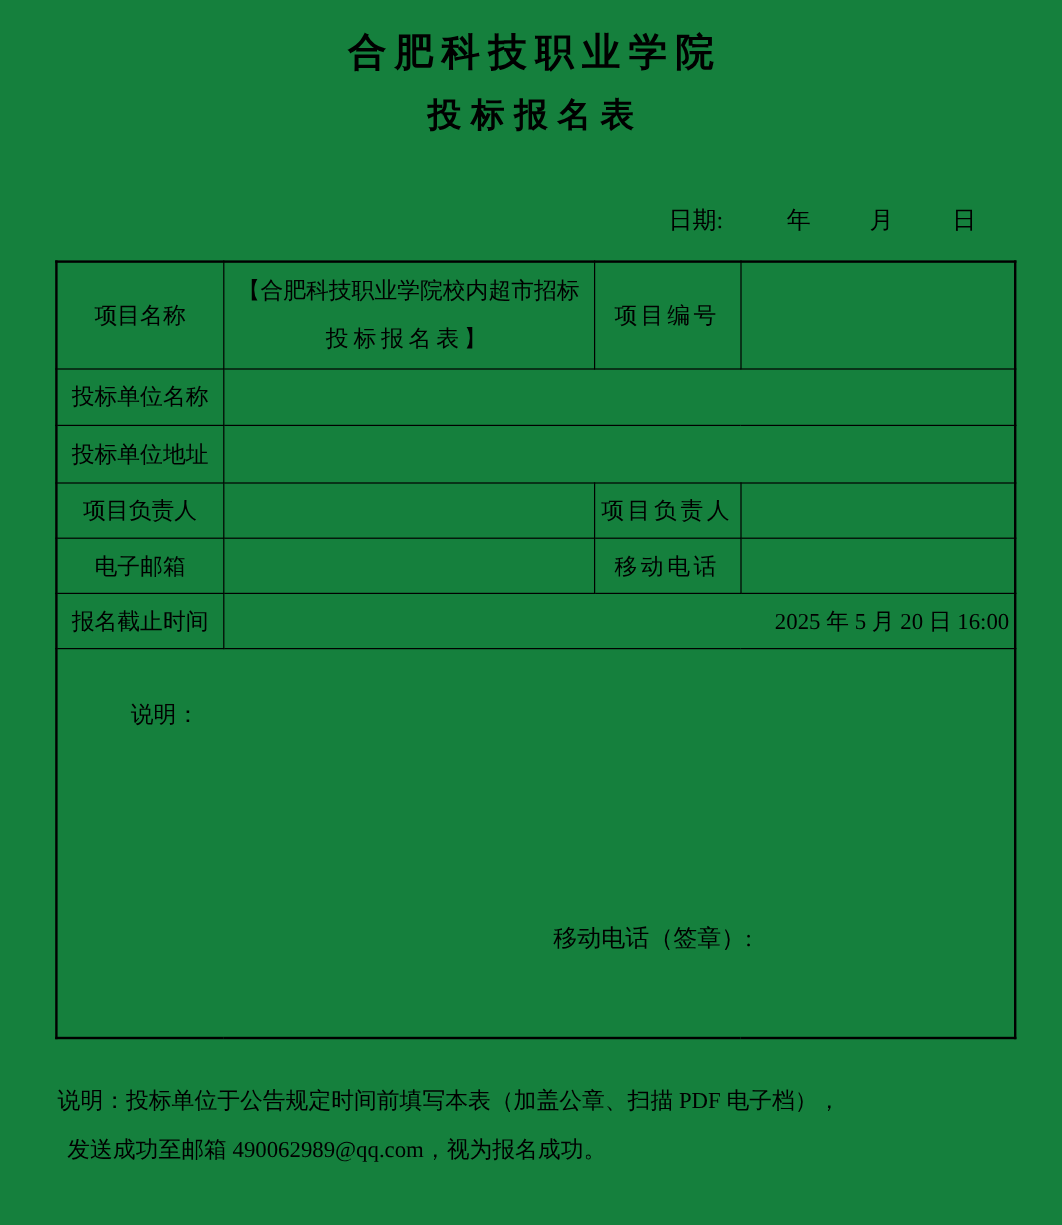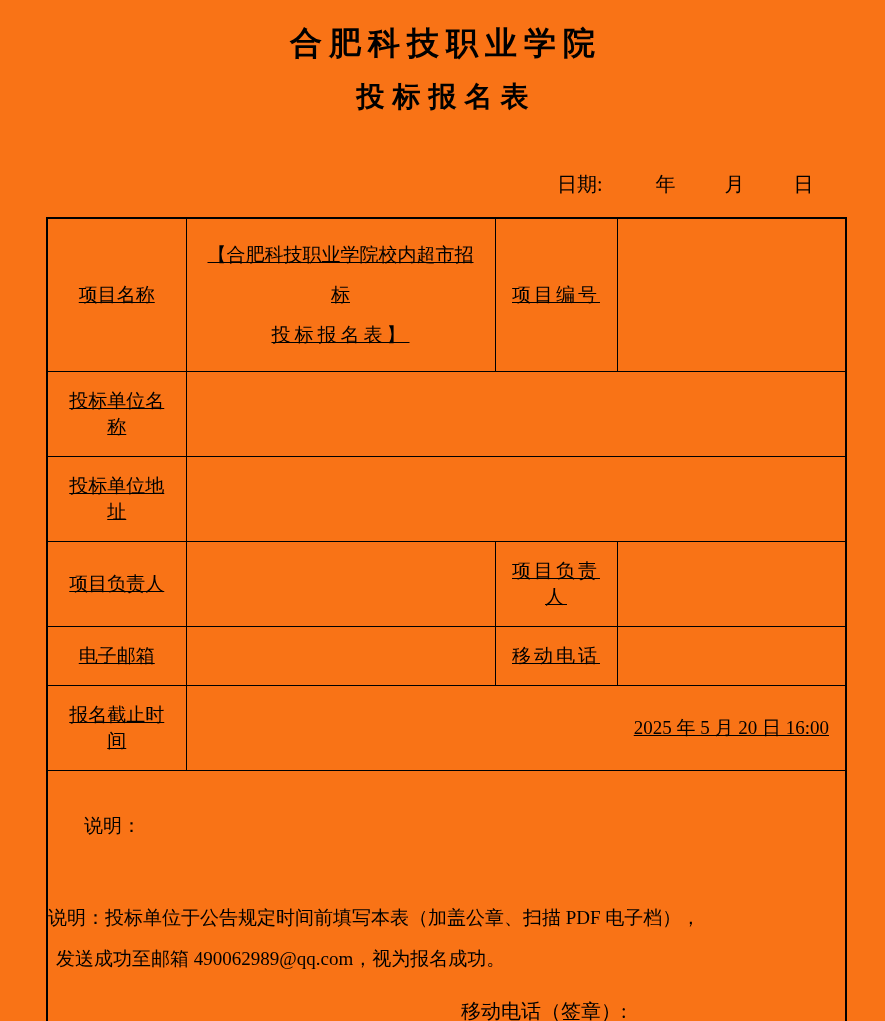--- a/index.html
+++ b/index.html
@@ -4,21 +4,21 @@
 <style>
   * { margin: 0; padding: 0; box-sizing: border-box; }
   html, body { background: #ffffff; }
   body {
     width: 885px; height: 1021px;
     font-family: "Liberation Serif", "DejaVu Serif", serif;
     color: #000000;
     position: relative;
     overflow: hidden;
   }
-  .page { position: absolute; inset: 0; background: #f97316; }
+  .page { position: absolute; inset: 0; background: #15803d; }
 
   
   .doc-title { position: absolute; top: 22px; left: 0; width: 100%; text-align: center; }
   .doc-title .t1 {
     font-size: 32px; font-weight: bold; letter-spacing: 7px;
     padding-left: 7px; line-height: 42px;
   }
   .doc-title .t2 {
     font-size: 28px; font-weight: bold; letter-spacing: 8px;
     padding-left: 8px; line-height: 42px; margin-top: 12px;
@@ -36,40 +36,39 @@
   
   table.form {
     position: absolute; left: 46px; top: 217px;
     width: 799px; border-collapse: collapse; table-layout: fixed;
     border: 2px solid #000000;
   }
   table.form td {
     border: 1px solid #000000;
     font-size: 19px;
     vertical-align: middle;
-    padding: 16px;
-    text-decoration: underline;
+    padding: 4px;
   }
   td.lbl { text-align: center; }
   td.lbl.sp { letter-spacing: 3px; }
   .r1 td { height: 88px; }
   .r2 td { height: 47px; }
   .r3 td { height: 48px; }
   .r4 td { height: 46px; }
   .r5 td { height: 46px; }
   .r6 td { height: 46px; }
   .r7 td { height: 324px; }
 
   .pname-val { text-align: center; line-height: 40px; }
   .pname-val .l2 { letter-spacing: 4px; }
 
   td.deadline-cell { padding-left: 10px; text-align: right; }
 
   td.big-cell { position: relative; vertical-align: top; }
-  .notes-label { position: absolute; left: 36px; top: 42px; font-size: 19px; }
+  .notes-label { position: absolute; left: 61px; top: 42px; font-size: 19px; }
   .signature-label { position: absolute; left: 413px; top: 227px; font-size: 20px; }
 
   
   .footer-note { position: absolute; top: 903px; left: 0; width: 100%; font-size: 19px; }
   .footer-note .f1 { padding-left: 48px; line-height: 30px; font-family: Liberation Serif, serif; }
   .footer-note .f2 { padding-left: 56px; line-height: 30px; margin-top: 11px; }
 </style>
 </head>
 <body>
 

